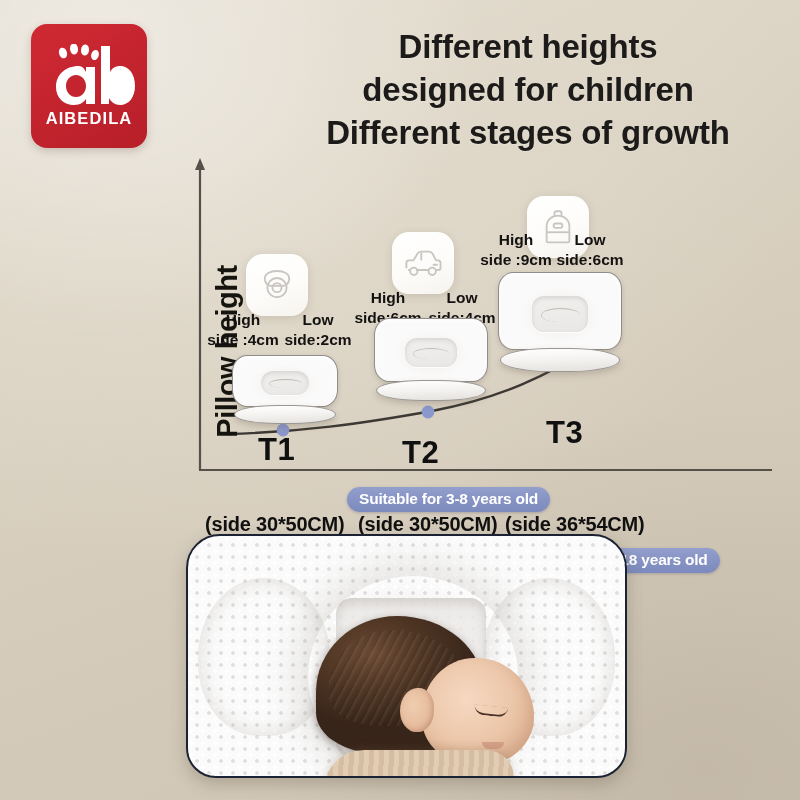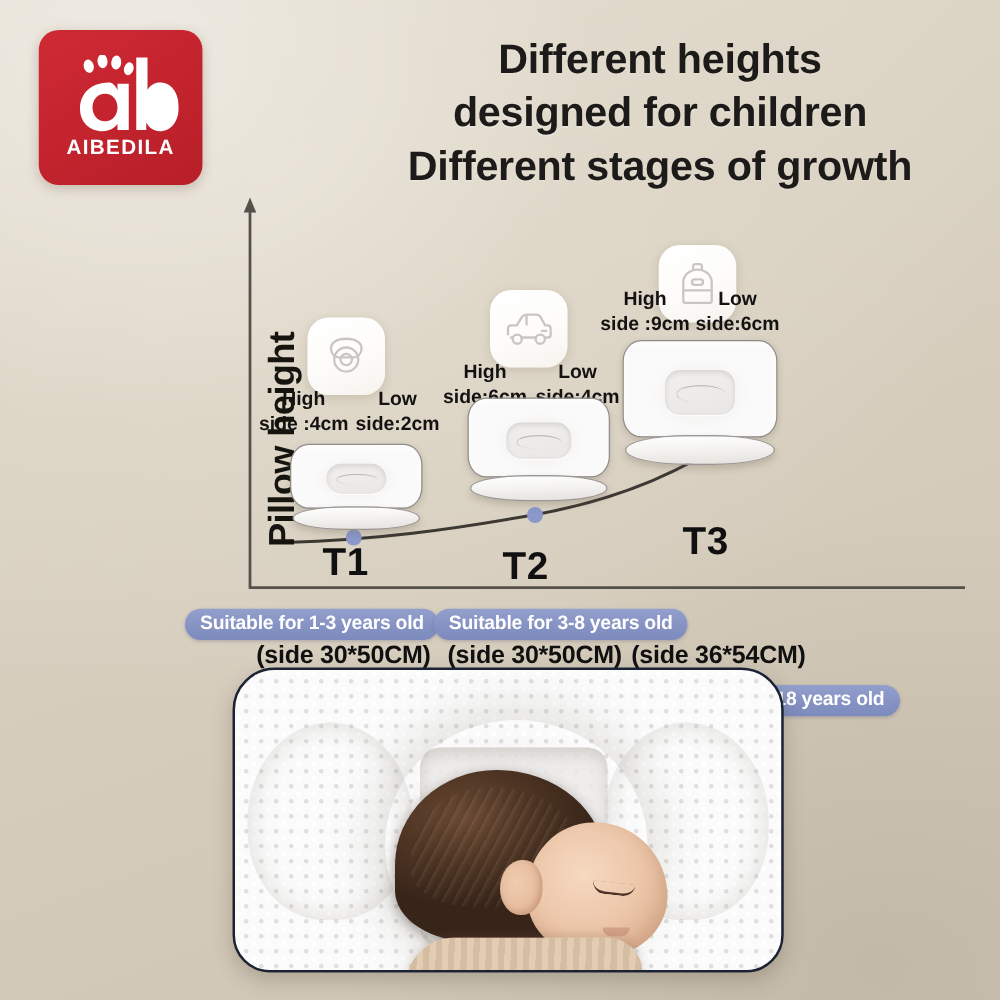--- a/index.html
+++ b/index.html
@@ -24,21 +24,21 @@
     background:
       radial-gradient(ellipse 520px 420px at 14% 6%, rgba(255,255,255,0.42) 0%, rgba(255,255,255,0) 70%),
       radial-gradient(ellipse 600px 500px at 88% 96%, rgba(120,106,86,0.14) 0%, rgba(120,106,86,0) 72%);
     pointer-events: none;
   }
 
   
   .logo-box {
     position: absolute;
     left: 31px; top: 24px;
-    width: 131px; height: 124px;
+    width: 116px; height: 124px;
     background: linear-gradient(150deg,#cf2a34 0%, #c4242e 48%, #b71f29 100%);
     border-radius: 16px;
     box-shadow: 0 3px 9px rgba(80,40,35,0.22);
     display: flex;
     flex-direction: column;
     align-items: center;
     justify-content: center;
   }
   .logo-mark { width: 92px; height: 62px; display:block; }
   .logo-word {
@@ -419,21 +419,20 @@
     </div>
     <div class="pillow" style="left:498px; top:272px; width:122px; height:100px;">
       <div class="top" style="height:76px;">
         <div class="dimple"></div>
       </div>
       <div class="base" style="top:76px; height:22px;"></div>
     </div>
     <div class="tick-label" style="left:546px; top:415px;">T3</div>
   </div>
 
-  <div class="badge" style="left:148px; top:487px;">Suitable for 1-3 years old</div>
   <div class="badge" style="left:347px; top:487px;">Suitable for 3-8 years old</div>
   <div class="badge" style="left:508px; top:548px;">Suitable for 8-18 years old</div>
 
   <div class="size-text" style="left:205px; top:513px;">(side 30*50CM)</div>
   <div class="size-text" style="left:358px; top:513px;">(side 30*50CM)</div>
   <div class="size-text" style="left:505px; top:513px;">(side 36*54CM)</div>
 
   <div class="hero">
     <div class="hero-pillow">
       <div class="texture"></div>

